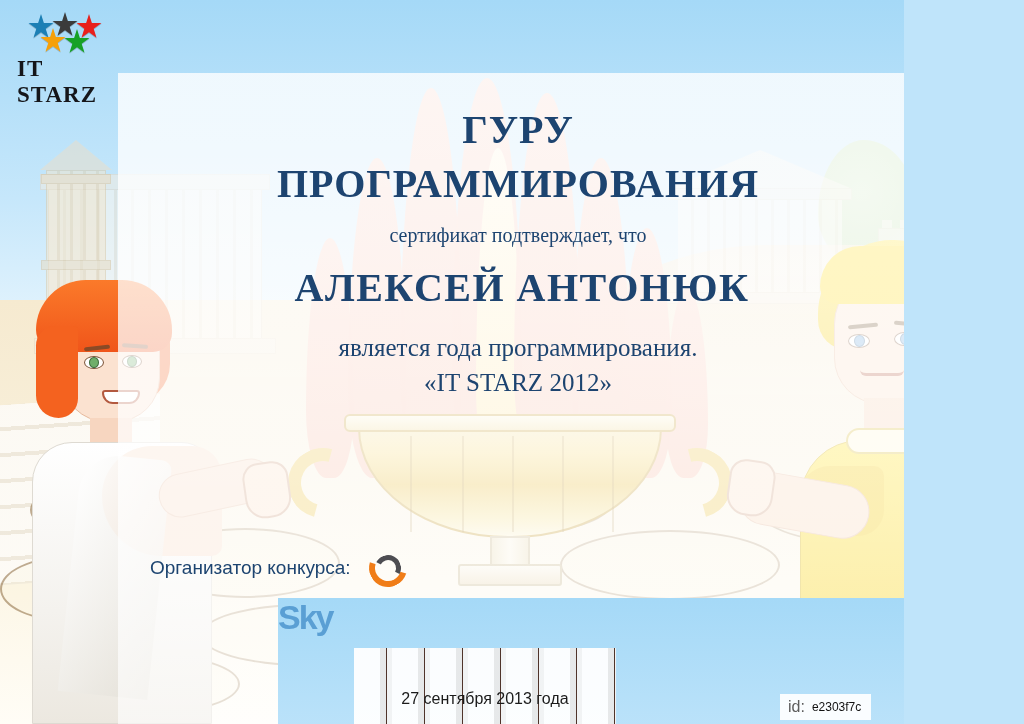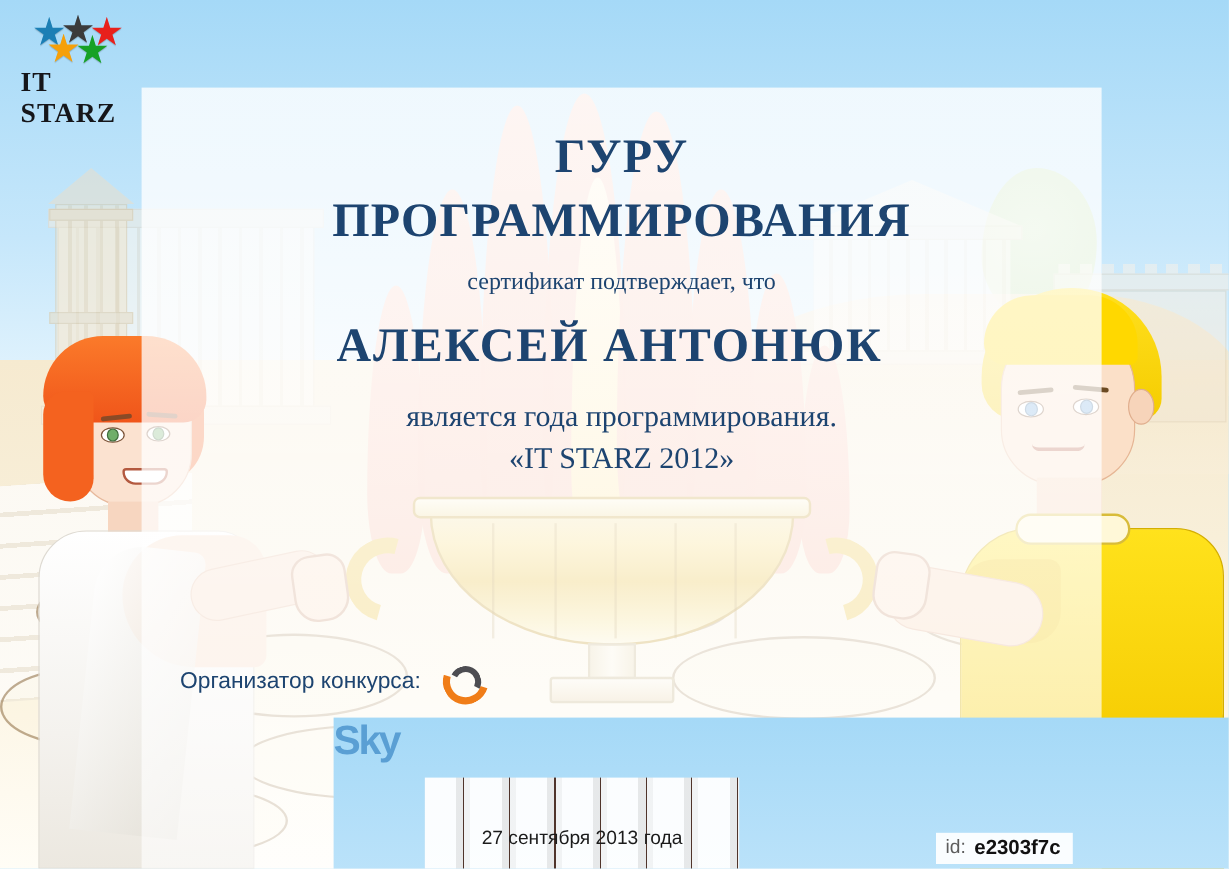--- a/index.html
+++ b/index.html
@@ -5,21 +5,21 @@
   * { margin:0; padding:0; box-sizing:border-box; }
   html,body { width:1024px; height:724px; }
   body {
     font-family:"Liberation Serif", serif;
     background:#bfe4fa;
     overflow:hidden;
   }
 
   #cert {
     position:relative;
-    width:1024px; height:724px;
+    width:904px; height:724px;
     overflow:hidden;
     background:linear-gradient(180deg,#aadcf8 0%, #c2e6fb 45%, #dff2fd 80%, #eaf7fe 100%);
   }
 
   
   .sky {
     position:absolute; left:0; top:0; width:1024px; height:330px;
     background:linear-gradient(180deg,#a5d9f7 0%, #c6e7fb 60%, #e4f4fd 100%);
   }
   .ground {
@@ -323,21 +323,21 @@
   }
   .title1 { top:106px; font-size:40px; letter-spacing:1px; }
   .title2 { top:160px; font-size:40px; letter-spacing:1px; }
 
   .subtitle {
     position:absolute; left:118px; top:224px; width:800px; text-align:center;
     color:#1d4470; font-size:20px; font-family:"Liberation Serif", serif;
   }
 
   .recipient {
-    position:absolute; left:108px; top:264px; width:800px; text-align:center;
+    position:absolute; left:122px; top:264px; width:800px; text-align:center;
     color:#1d4470; font-size:40px; font-weight:bold; letter-spacing:1.5px;
     font-family:"Liberation Serif", serif;
   }
 
   .body-text {
     position:absolute; left:118px; top:330px; width:800px; text-align:center;
     color:#1d4470; font-size:25px; line-height:35px;
     font-family:"Liberation Serif", serif;
   }
 
@@ -427,21 +427,21 @@
     position:absolute; left:330px; top:690px; width:310px; text-align:center;
     font-family:"Liberation Sans", sans-serif; font-size:16px; color:#1b1b1b;
   }
 
   .idbox {
     position:absolute; left:780px; top:694px; height:26px;
     background:rgba(255,255,255,.92);
     display:flex; align-items:center; gap:7px; padding:0 10px 0 8px;
   }
   .idbox .k { font-family:"Liberation Sans", sans-serif; font-size:16px; color:#5d5d5d; }
-  .idbox .v { font-family:"Liberation Sans", sans-serif; font-size:17px; font-weight:bold; color:#111; }
+  .idbox .v { font-family:"Liberation Sans", sans-serif; font-size:12px; font-weight:normal; color:#111; }
 </style>
 </head>
 <body>
 
 <div id="cert">
 
   <div class="sky"></div>
   <div class="ground"></div>
 
   <div class="arch temple-left">

